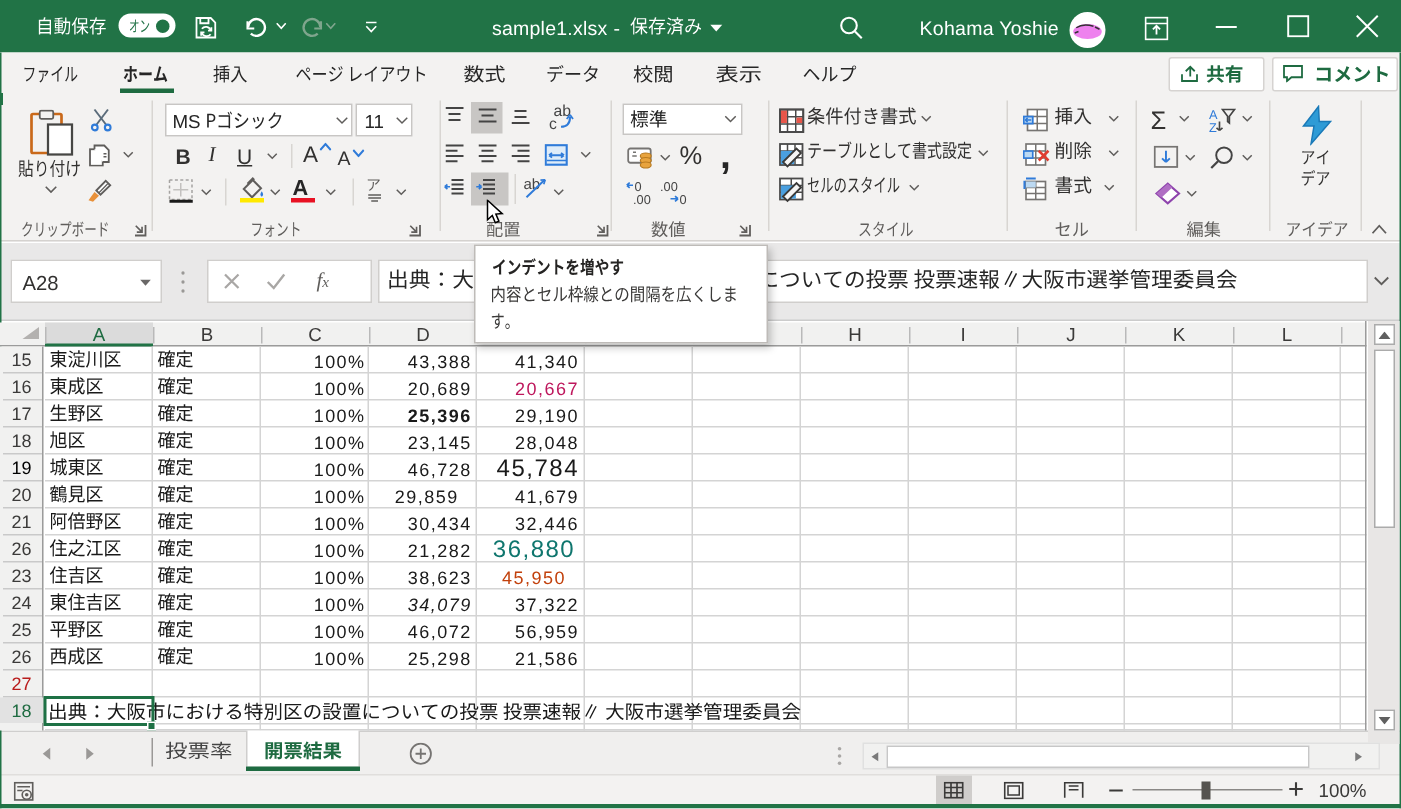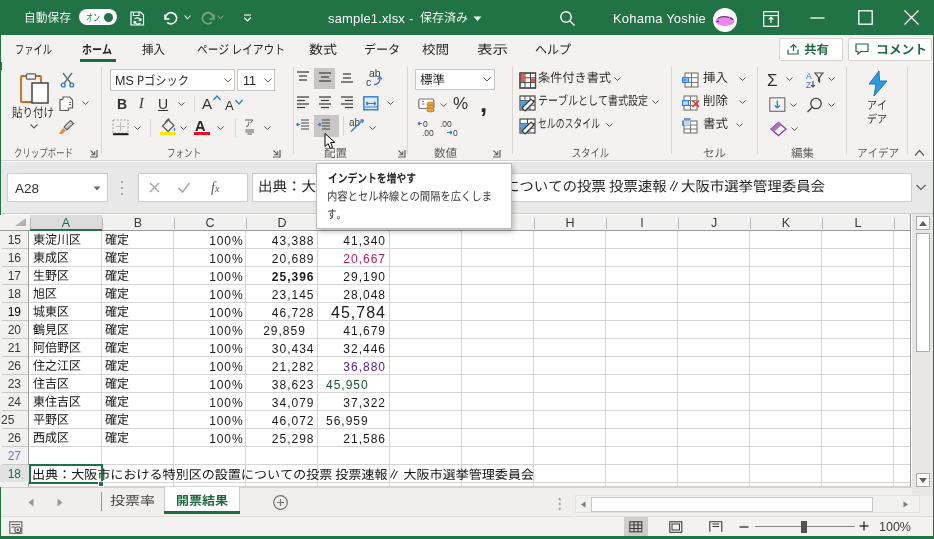--- a/index.html
+++ b/index.html
@@ -604,25 +604,25 @@
 <div class="ab" style="left:1px;top:323px;width:20px;height:14px;font-size:12px;color:#3b3a39;font-weight:400;letter-spacing:0px;line-height:14px;text-align:right;">20</div>
 <div class="ab" style="left:2px;top:338px;width:26px;height:1px;background:#c9c9c9"></div>
 <div class="ab" style="left:1px;top:341px;width:20px;height:14px;font-size:12px;color:#3b3a39;font-weight:400;letter-spacing:0px;line-height:14px;text-align:right;">21</div>
 <div class="ab" style="left:2px;top:356px;width:26px;height:1px;background:#c9c9c9"></div>
 <div class="ab" style="left:1px;top:359px;width:20px;height:14px;font-size:12px;color:#3b3a39;font-weight:400;letter-spacing:0px;line-height:14px;text-align:right;">26</div>
 <div class="ab" style="left:2px;top:374px;width:26px;height:1px;background:#c9c9c9"></div>
 <div class="ab" style="left:1px;top:377px;width:20px;height:14px;font-size:12px;color:#3b3a39;font-weight:400;letter-spacing:0px;line-height:14px;text-align:right;">23</div>
 <div class="ab" style="left:2px;top:392px;width:26px;height:1px;background:#c9c9c9"></div>
 <div class="ab" style="left:1px;top:395px;width:20px;height:14px;font-size:12px;color:#3b3a39;font-weight:400;letter-spacing:0px;line-height:14px;text-align:right;">24</div>
 <div class="ab" style="left:2px;top:410px;width:26px;height:1px;background:#c9c9c9"></div>
-<div class="ab" style="left:1px;top:413px;width:20px;height:14px;font-size:12px;color:#3b3a39;font-weight:400;letter-spacing:0px;line-height:14px;text-align:left;">25</div>
+<div class="ab" style="left:1px;top:413px;width:20px;height:14px;font-size:12px;color:#3b3a39;font-weight:400;letter-spacing:0px;line-height:14px;text-align:right;">25</div>
 <div class="ab" style="left:2px;top:428px;width:26px;height:1px;background:#c9c9c9"></div>
 <div class="ab" style="left:1px;top:431px;width:20px;height:14px;font-size:12px;color:#3b3a39;font-weight:400;letter-spacing:0px;line-height:14px;text-align:right;">26</div>
 <div class="ab" style="left:2px;top:446px;width:26px;height:1px;background:#c9c9c9"></div>
-<div class="ab" style="left:1px;top:449px;width:20px;height:14px;font-size:12px;color:#8b5cf6;font-weight:400;letter-spacing:0px;line-height:14px;text-align:right;">27</div>
+<div class="ab" style="left:1px;top:449px;width:20px;height:14px;font-size:12px;color:#b91c1c;font-weight:400;letter-spacing:0px;line-height:14px;text-align:right;">27</div>
 <div class="ab" style="left:2px;top:464px;width:26px;height:1px;background:#c9c9c9"></div>
 <div class="ab" style="left:0;top:465px;width:29px;height:17px;background:#e2e2e2"></div>
 <div class="ab" style="left:1px;top:467px;width:20px;height:14px;font-size:12px;color:#1e6b41;font-weight:400;letter-spacing:0px;line-height:14px;text-align:right;">18</div>
 <svg class="jx " style="left:32.5px;top:233.0px" width="48" height="16" viewBox="0 -11.00 48 16">
     <path fill="#1a1a1a" d="M1.8 -7.4V-2.8H4.8C3.7 -1.6 2 -0.5 0.5 0C0.7 0.2 1 0.6 1.1 0.8C2.7 0.2 4.4 -1 5.5 -2.4V1H6.4V-2.4C7.6 -1.1 9.3 0.2 10.9 0.8C11.1 0.6 11.3 0.2 11.5 0C10 -0.5 8.3 -1.6 7.2 -2.8H10.3V-7.4H6.4V-8.4H11.3V-9.3H6.4V-10.5H5.5V-9.3H0.8V-8.4H5.5V-7.4ZM2.7 -4.7H5.5V-3.5H2.7ZM6.4 -4.7H9.4V-3.5H6.4ZM2.7 -6.6H5.5V-5.4H2.7ZM6.4 -6.6H9.4V-5.4H6.4Z M13.1 -9.7C13.8 -9.4 14.7 -8.8 15.2 -8.3L15.7 -9.1C15.2 -9.5 14.3 -10.1 13.6 -10.4ZM12.5 -6.3C13.2 -6 14.1 -5.4 14.6 -5L15.1 -5.8C14.6 -6.2 13.7 -6.7 12.9 -7ZM12.8 0.3 13.6 0.8C14.2 -0.3 15 -1.9 15.5 -3.2L14.8 -3.8C14.2 -2.4 13.4 -0.7 12.8 0.3ZM17.1 -4.7C16.8 -2.4 16.3 -0.6 15.1 0.5C15.3 0.6 15.7 0.9 15.9 1.1C16.5 0.4 17 -0.5 17.3 -1.5C18.2 0.4 19.6 0.8 21.4 0.8H23.3C23.4 0.5 23.5 0.1 23.6 -0.1C23.2 -0.1 21.7 -0.1 21.4 -0.1C20.9 -0.1 20.5 -0.1 20 -0.2V-2.8H22.7V-3.6H20V-5.6H22.9V-6.4H16.4V-5.6H19.2V-0.5C18.5 -0.9 18 -1.5 17.6 -2.6C17.7 -3.2 17.9 -3.9 17.9 -4.5ZM19.1 -10.5V-8.9H16V-6.8H16.9V-8.1H22.4V-6.8H23.3V-8.9H20.1V-10.5Z M25.9 -9.8V-5.6C25.9 -3.4 25.8 -1.2 24.3 0.5C24.6 0.6 24.9 0.9 25.1 1.1C26.7 -0.8 26.8 -3.2 26.8 -5.6V-9.8ZM29.7 -9.3V-0.1H30.6V-9.3ZM33.8 -9.9V1H34.7V-9.9Z M39.3 -6.9C40.2 -6.3 41.2 -5.5 42.1 -4.8C41.1 -3.6 39.9 -2.6 38.8 -1.9C39 -1.7 39.3 -1.4 39.5 -1.2C40.6 -2 41.8 -3 42.8 -4.2C43.8 -3.3 44.7 -2.4 45.2 -1.6L45.9 -2.3C45.3 -3.1 44.4 -4 43.3 -4.9C44.1 -5.9 44.8 -7 45.4 -8.1L44.5 -8.4C44 -7.4 43.4 -6.4 42.6 -5.5C41.7 -6.2 40.8 -6.9 39.9 -7.5ZM37.1 -9.7V1H38V0.3H47.4V-0.6H38V-8.8H47.1V-9.7Z"></path>
   </svg>
 <svg class="jx " style="left:104.5px;top:233.0px" width="24" height="16" viewBox="0 -11.00 24 16">
     <path fill="#1a1a1a" d="M8.2 -3.7V-2.4H6.6V-3.7ZM0.6 -9.7V-8.8H2C1.7 -6.6 1.2 -4.6 0.3 -3.3C0.4 -3.1 0.7 -2.6 0.8 -2.4C1.1 -2.8 1.3 -3.2 1.5 -3.6V0.5H2.2V-0.5H4.5V-5C4.7 -4.8 5 -4.5 5.1 -4.4C5.3 -4.6 5.5 -4.8 5.7 -5V1H6.6V0.5H11.5V-0.4H9V-1.7H11V-2.4H9V-3.7H11V-4.5H9V-5.7H11.2V-6.5H9.2C9.4 -6.9 9.6 -7.4 9.8 -7.8L9 -8C8.8 -7.6 8.6 -7 8.4 -6.5H7C7.3 -7.1 7.6 -7.7 7.9 -8.4H10.6V-7.1H11.5V-9.2H8.2C8.4 -9.6 8.5 -10 8.6 -10.3L7.7 -10.5C7.6 -10.1 7.5 -9.6 7.3 -9.2H4.9V-7.1H5.7V-8.4H7C6.4 -7.1 5.6 -6 4.5 -5.2V-6H2.3C2.5 -6.9 2.7 -7.8 2.9 -8.8H4.9V-9.7ZM8.2 -4.5H6.6V-5.7H8.2ZM8.2 -1.7V-0.4H6.6V-1.7ZM2.2 -5.2H3.8V-1.4H2.2Z M14.7 -4.7C14.4 -2.4 13.8 -0.7 12.4 0.4C12.6 0.6 13 0.9 13.2 1.1C13.9 0.4 14.5 -0.6 15 -1.8C16.1 0.4 17.8 0.8 20.4 0.8H23.2C23.2 0.6 23.4 0.1 23.5 -0.1C22.9 -0.1 20.8 -0.1 20.4 -0.1C19.7 -0.1 19 -0.2 18.5 -0.3V-2.8H22V-3.7H18.5V-5.8H21.5V-6.7H14.5V-5.8H17.5V-0.5C16.5 -0.9 15.8 -1.6 15.3 -2.9C15.4 -3.5 15.5 -4 15.6 -4.6ZM13 -9.1V-6.3H13.9V-8.2H22.1V-6.3H23V-9.1H18.5V-10.5H17.5V-9.1Z"></path>
   </svg>
 <div class="ab" style="left:183.5px;top:233.5px;width:60px;height:14px;font-size:12px;color:#1a1a1a;font-weight:400;letter-spacing:0.9px;line-height:14px;text-align:right;">100%</div>
@@ -683,48 +683,48 @@
 <div class="ab" style="left:254.5px;top:341.5px;width:60px;height:14px;font-size:12px;color:#1a1a1a;font-weight:400;letter-spacing:1.0px;line-height:14px;text-align:right;">30,434</div>
 <div class="ab" style="left:326px;top:341.5px;width:60px;height:14px;font-size:12px;color:#1a1a1a;font-weight:400;letter-spacing:1.0px;line-height:14px;text-align:right;">32,446</div>
 <svg class="jx " style="left:32.5px;top:359.0px" width="48" height="16" viewBox="0 -11.00 48 16">
     <path fill="#1a1a1a" d="M5.7 -9.9C6.6 -9.3 7.6 -8.6 8.2 -8H4.1V-7.1H7.3V-4.4H4.5V-3.5H7.3V-0.3H3.8V0.6H11.6V-0.3H8.2V-3.5H11V-4.4H8.2V-7.1H11.4V-8H8.4L9 -8.6C8.4 -9.2 7.2 -10 6.3 -10.5ZM3.3 -10.5C2.6 -8.6 1.5 -6.7 0.2 -5.5C0.4 -5.3 0.6 -4.8 0.7 -4.6C1.2 -5.1 1.6 -5.6 2.1 -6.2V1H2.9V-7.6C3.4 -8.4 3.8 -9.3 4.2 -10.2Z M13.2 1C13.8 0.2 14.3 -0.7 14.7 -1.6C15.9 0.4 17.7 0.8 20.4 0.8H23.2C23.3 0.5 23.4 0.1 23.6 -0.2C23 -0.1 20.9 -0.1 20.5 -0.1C18.9 -0.1 17.6 -0.3 16.6 -0.9C18.9 -2.6 21.5 -5.3 22.9 -7.6L22.2 -8.1L22 -8H18.4V-10.5H17.5V-8H13.2V-7.1H21.4C20.1 -5.2 17.9 -2.9 15.8 -1.5C15.6 -1.8 15.3 -2.1 15.1 -2.6L15.5 -3.4L14.6 -3.8C14.1 -2.5 13.2 -0.7 12.4 0.5Z M25.2 -9.7C25.9 -9.2 26.8 -8.6 27.3 -8.2L27.9 -8.9C27.4 -9.3 26.4 -9.9 25.7 -10.3ZM24.5 -6.2C25.2 -5.9 26.2 -5.3 26.7 -4.9L27.2 -5.7C26.7 -6 25.7 -6.6 25 -6.9ZM24.9 0.2 25.7 0.8C26.4 -0.3 27.2 -1.9 27.8 -3.2L27.2 -3.8C26.5 -2.4 25.5 -0.8 24.9 0.2ZM27.9 -0.8V0.2H35.5V-0.8H32.1V-8.4H34.8V-9.3H28.5V-8.4H31.1V-0.8Z M39.3 -6.9C40.2 -6.3 41.2 -5.5 42.1 -4.8C41.1 -3.6 39.9 -2.6 38.8 -1.9C39 -1.7 39.3 -1.4 39.5 -1.2C40.6 -2 41.8 -3 42.8 -4.2C43.8 -3.3 44.7 -2.4 45.2 -1.6L45.9 -2.3C45.3 -3.1 44.4 -4 43.3 -4.9C44.1 -5.9 44.8 -7 45.4 -8.1L44.5 -8.4C44 -7.4 43.4 -6.4 42.6 -5.5C41.7 -6.2 40.8 -6.9 39.9 -7.5ZM37.1 -9.7V1H38V0.3H47.4V-0.6H38V-8.8H47.1V-9.7Z"></path>
   </svg>
 <svg class="jx " style="left:104.5px;top:359.0px" width="24" height="16" viewBox="0 -11.00 24 16">
     <path fill="#1a1a1a" d="M8.2 -3.7V-2.4H6.6V-3.7ZM0.6 -9.7V-8.8H2C1.7 -6.6 1.2 -4.6 0.3 -3.3C0.4 -3.1 0.7 -2.6 0.8 -2.4C1.1 -2.8 1.3 -3.2 1.5 -3.6V0.5H2.2V-0.5H4.5V-5C4.7 -4.8 5 -4.5 5.1 -4.4C5.3 -4.6 5.5 -4.8 5.7 -5V1H6.6V0.5H11.5V-0.4H9V-1.7H11V-2.4H9V-3.7H11V-4.5H9V-5.7H11.2V-6.5H9.2C9.4 -6.9 9.6 -7.4 9.8 -7.8L9 -8C8.8 -7.6 8.6 -7 8.4 -6.5H7C7.3 -7.1 7.6 -7.7 7.9 -8.4H10.6V-7.1H11.5V-9.2H8.2C8.4 -9.6 8.5 -10 8.6 -10.3L7.7 -10.5C7.6 -10.1 7.5 -9.6 7.3 -9.2H4.9V-7.1H5.7V-8.4H7C6.4 -7.1 5.6 -6 4.5 -5.2V-6H2.3C2.5 -6.9 2.7 -7.8 2.9 -8.8H4.9V-9.7ZM8.2 -4.5H6.6V-5.7H8.2ZM8.2 -1.7V-0.4H6.6V-1.7ZM2.2 -5.2H3.8V-1.4H2.2Z M14.7 -4.7C14.4 -2.4 13.8 -0.7 12.4 0.4C12.6 0.6 13 0.9 13.2 1.1C13.9 0.4 14.5 -0.6 15 -1.8C16.1 0.4 17.8 0.8 20.4 0.8H23.2C23.2 0.6 23.4 0.1 23.5 -0.1C22.9 -0.1 20.8 -0.1 20.4 -0.1C19.7 -0.1 19 -0.2 18.5 -0.3V-2.8H22V-3.7H18.5V-5.8H21.5V-6.7H14.5V-5.8H17.5V-0.5C16.5 -0.9 15.8 -1.6 15.3 -2.9C15.4 -3.5 15.5 -4 15.6 -4.6ZM13 -9.1V-6.3H13.9V-8.2H22.1V-6.3H23V-9.1H18.5V-10.5H17.5V-9.1Z"></path>
   </svg>
 <div class="ab" style="left:183.5px;top:359.5px;width:60px;height:14px;font-size:12px;color:#1a1a1a;font-weight:400;letter-spacing:0.9px;line-height:14px;text-align:right;">100%</div>
 <div class="ab" style="left:254.5px;top:359.5px;width:60px;height:14px;font-size:12px;color:#1a1a1a;font-weight:400;letter-spacing:1.0px;line-height:14px;text-align:right;">21,282</div>
-<div class="ab" style="left:326px;top:359.5px;width:60px;height:14px;font-size:12px;color:#4c1d95;font-weight:400;letter-spacing:1.0px;line-height:14px;text-align:right;">36,880</div>
+<div class="ab" style="left:326px;top:359.5px;width:60px;height:14px;font-size:16px;color:#0f766e;font-weight:400;letter-spacing:1.0px;line-height:14px;text-align:center;">36,880</div>
 <svg class="jx " style="left:32.5px;top:377.0px" width="36" height="16" viewBox="0 -11.00 36 16">
     <path fill="#1a1a1a" d="M5.7 -9.9C6.6 -9.3 7.6 -8.6 8.2 -8H4.1V-7.1H7.3V-4.4H4.5V-3.5H7.3V-0.3H3.8V0.6H11.6V-0.3H8.2V-3.5H11V-4.4H8.2V-7.1H11.4V-8H8.4L9 -8.6C8.4 -9.2 7.2 -10 6.3 -10.5ZM3.3 -10.5C2.6 -8.6 1.5 -6.7 0.2 -5.5C0.4 -5.3 0.6 -4.8 0.7 -4.6C1.2 -5.1 1.6 -5.6 2.1 -6.2V1H2.9V-7.6C3.4 -8.4 3.8 -9.3 4.2 -10.2Z M17.5 -10.5V-8.7H12.8V-7.9H17.5V-6H13.5V-5.1H22.6V-6H18.4V-7.9H23.2V-8.7H18.4V-10.5ZM14.1 -3.7V1.1H15.1V0.5H21V1.1H22V-3.7ZM15.1 -0.4V-2.9H21V-0.4Z M27.3 -6.9C28.2 -6.3 29.2 -5.5 30.1 -4.8C29.1 -3.6 27.9 -2.6 26.8 -1.9C27 -1.7 27.3 -1.4 27.5 -1.2C28.6 -2 29.8 -3 30.8 -4.2C31.8 -3.3 32.7 -2.4 33.2 -1.6L33.9 -2.3C33.3 -3.1 32.4 -4 31.3 -4.9C32.1 -5.9 32.8 -7 33.4 -8.1L32.5 -8.4C32 -7.4 31.4 -6.4 30.6 -5.5C29.7 -6.2 28.8 -6.9 27.9 -7.5ZM25.1 -9.7V1H26V0.3H35.4V-0.6H26V-8.8H35.1V-9.7Z"></path>
   </svg>
 <svg class="jx " style="left:104.5px;top:377.0px" width="24" height="16" viewBox="0 -11.00 24 16">
     <path fill="#1a1a1a" d="M8.2 -3.7V-2.4H6.6V-3.7ZM0.6 -9.7V-8.8H2C1.7 -6.6 1.2 -4.6 0.3 -3.3C0.4 -3.1 0.7 -2.6 0.8 -2.4C1.1 -2.8 1.3 -3.2 1.5 -3.6V0.5H2.2V-0.5H4.5V-5C4.7 -4.8 5 -4.5 5.1 -4.4C5.3 -4.6 5.5 -4.8 5.7 -5V1H6.6V0.5H11.5V-0.4H9V-1.7H11V-2.4H9V-3.7H11V-4.5H9V-5.7H11.2V-6.5H9.2C9.4 -6.9 9.6 -7.4 9.8 -7.8L9 -8C8.8 -7.6 8.6 -7 8.4 -6.5H7C7.3 -7.1 7.6 -7.7 7.9 -8.4H10.6V-7.1H11.5V-9.2H8.2C8.4 -9.6 8.5 -10 8.6 -10.3L7.7 -10.5C7.6 -10.1 7.5 -9.6 7.3 -9.2H4.9V-7.1H5.7V-8.4H7C6.4 -7.1 5.6 -6 4.5 -5.2V-6H2.3C2.5 -6.9 2.7 -7.8 2.9 -8.8H4.9V-9.7ZM8.2 -4.5H6.6V-5.7H8.2ZM8.2 -1.7V-0.4H6.6V-1.7ZM2.2 -5.2H3.8V-1.4H2.2Z M14.7 -4.7C14.4 -2.4 13.8 -0.7 12.4 0.4C12.6 0.6 13 0.9 13.2 1.1C13.9 0.4 14.5 -0.6 15 -1.8C16.1 0.4 17.8 0.8 20.4 0.8H23.2C23.2 0.6 23.4 0.1 23.5 -0.1C22.9 -0.1 20.8 -0.1 20.4 -0.1C19.7 -0.1 19 -0.2 18.5 -0.3V-2.8H22V-3.7H18.5V-5.8H21.5V-6.7H14.5V-5.8H17.5V-0.5C16.5 -0.9 15.8 -1.6 15.3 -2.9C15.4 -3.5 15.5 -4 15.6 -4.6ZM13 -9.1V-6.3H13.9V-8.2H22.1V-6.3H23V-9.1H18.5V-10.5H17.5V-9.1Z"></path>
   </svg>
 <div class="ab" style="left:183.5px;top:377.5px;width:60px;height:14px;font-size:12px;color:#1a1a1a;font-weight:400;letter-spacing:0.9px;line-height:14px;text-align:right;">100%</div>
 <div class="ab" style="left:254.5px;top:377.5px;width:60px;height:14px;font-size:12px;color:#1a1a1a;font-weight:400;letter-spacing:1.0px;line-height:14px;text-align:right;">38,623</div>
-<div class="ab" style="left:326px;top:377.5px;width:60px;height:14px;font-size:12px;color:#14532d;font-weight:400;letter-spacing:1.0px;line-height:14px;text-align:left;">45,950</div>
+<div class="ab" style="left:326px;top:377.5px;width:60px;height:14px;font-size:12px;color:#c2410c;font-weight:400;letter-spacing:1.0px;line-height:14px;text-align:center;">45,950</div>
 <svg class="jx " style="left:32.5px;top:395.0px" width="48" height="16" viewBox="0 -11.00 48 16">
     <path fill="#1a1a1a" d="M1.8 -7.4V-2.8H4.8C3.7 -1.6 2 -0.5 0.5 0C0.7 0.2 1 0.6 1.1 0.8C2.7 0.2 4.4 -1 5.5 -2.4V1H6.4V-2.4C7.6 -1.1 9.3 0.2 10.9 0.8C11.1 0.6 11.3 0.2 11.5 0C10 -0.5 8.3 -1.6 7.2 -2.8H10.3V-7.4H6.4V-8.4H11.3V-9.3H6.4V-10.5H5.5V-9.3H0.8V-8.4H5.5V-7.4ZM2.7 -4.7H5.5V-3.5H2.7ZM6.4 -4.7H9.4V-3.5H6.4ZM2.7 -6.6H5.5V-5.4H2.7ZM6.4 -6.6H9.4V-5.4H6.4Z M17.7 -9.9C18.6 -9.3 19.6 -8.6 20.2 -8H16.1V-7.1H19.3V-4.4H16.5V-3.5H19.3V-0.3H15.8V0.6H23.6V-0.3H20.2V-3.5H23V-4.4H20.2V-7.1H23.4V-8H20.4L21 -8.6C20.4 -9.2 19.2 -10 18.3 -10.5ZM15.3 -10.5C14.6 -8.6 13.5 -6.7 12.2 -5.5C12.4 -5.3 12.6 -4.8 12.7 -4.6C13.2 -5.1 13.6 -5.6 14.1 -6.2V1H14.9V-7.6C15.4 -8.4 15.8 -9.3 16.2 -10.2Z M29.5 -10.5V-8.7H24.8V-7.9H29.5V-6H25.5V-5.1H34.6V-6H30.4V-7.9H35.2V-8.7H30.4V-10.5ZM26.1 -3.7V1.1H27.1V0.5H33V1.1H34V-3.7ZM27.1 -0.4V-2.9H33V-0.4Z M39.3 -6.9C40.2 -6.3 41.2 -5.5 42.1 -4.8C41.1 -3.6 39.9 -2.6 38.8 -1.9C39 -1.7 39.3 -1.4 39.5 -1.2C40.6 -2 41.8 -3 42.8 -4.2C43.8 -3.3 44.7 -2.4 45.2 -1.6L45.9 -2.3C45.3 -3.1 44.4 -4 43.3 -4.9C44.1 -5.9 44.8 -7 45.4 -8.1L44.5 -8.4C44 -7.4 43.4 -6.4 42.6 -5.5C41.7 -6.2 40.8 -6.9 39.9 -7.5ZM37.1 -9.7V1H38V0.3H47.4V-0.6H38V-8.8H47.1V-9.7Z"></path>
   </svg>
 <svg class="jx " style="left:104.5px;top:395.0px" width="24" height="16" viewBox="0 -11.00 24 16">
     <path fill="#1a1a1a" d="M8.2 -3.7V-2.4H6.6V-3.7ZM0.6 -9.7V-8.8H2C1.7 -6.6 1.2 -4.6 0.3 -3.3C0.4 -3.1 0.7 -2.6 0.8 -2.4C1.1 -2.8 1.3 -3.2 1.5 -3.6V0.5H2.2V-0.5H4.5V-5C4.7 -4.8 5 -4.5 5.1 -4.4C5.3 -4.6 5.5 -4.8 5.7 -5V1H6.6V0.5H11.5V-0.4H9V-1.7H11V-2.4H9V-3.7H11V-4.5H9V-5.7H11.2V-6.5H9.2C9.4 -6.9 9.6 -7.4 9.8 -7.8L9 -8C8.8 -7.6 8.6 -7 8.4 -6.5H7C7.3 -7.1 7.6 -7.7 7.9 -8.4H10.6V-7.1H11.5V-9.2H8.2C8.4 -9.6 8.5 -10 8.6 -10.3L7.7 -10.5C7.6 -10.1 7.5 -9.6 7.3 -9.2H4.9V-7.1H5.7V-8.4H7C6.4 -7.1 5.6 -6 4.5 -5.2V-6H2.3C2.5 -6.9 2.7 -7.8 2.9 -8.8H4.9V-9.7ZM8.2 -4.5H6.6V-5.7H8.2ZM8.2 -1.7V-0.4H6.6V-1.7ZM2.2 -5.2H3.8V-1.4H2.2Z M14.7 -4.7C14.4 -2.4 13.8 -0.7 12.4 0.4C12.6 0.6 13 0.9 13.2 1.1C13.9 0.4 14.5 -0.6 15 -1.8C16.1 0.4 17.8 0.8 20.4 0.8H23.2C23.2 0.6 23.4 0.1 23.5 -0.1C22.9 -0.1 20.8 -0.1 20.4 -0.1C19.7 -0.1 19 -0.2 18.5 -0.3V-2.8H22V-3.7H18.5V-5.8H21.5V-6.7H14.5V-5.8H17.5V-0.5C16.5 -0.9 15.8 -1.6 15.3 -2.9C15.4 -3.5 15.5 -4 15.6 -4.6ZM13 -9.1V-6.3H13.9V-8.2H22.1V-6.3H23V-9.1H18.5V-10.5H17.5V-9.1Z"></path>
   </svg>
 <div class="ab" style="left:183.5px;top:395.5px;width:60px;height:14px;font-size:12px;color:#1a1a1a;font-weight:400;letter-spacing:0.9px;line-height:14px;text-align:right;">100%</div>
-<div class="ab" style="left:254.5px;top:395.5px;width:60px;height:14px;font-size:12px;color:#1a1a1a;font-weight:400;letter-spacing:1.0px;line-height:14px;text-align:right;">34,079</div>
+<div class="ab" style="left:254.5px;top:395.5px;width:60px;height:14px;font-size:12px;color:#1a1a1a;font-weight:400;letter-spacing:1.0px;line-height:14px;text-align:right;font-style:italic;">34,079</div>
 <div class="ab" style="left:326px;top:395.5px;width:60px;height:14px;font-size:12px;color:#1a1a1a;font-weight:400;letter-spacing:1.0px;line-height:14px;text-align:right;">37,322</div>
 <svg class="jx " style="left:32.5px;top:413.0px" width="36" height="16" viewBox="0 -11.00 36 16">
     <path fill="#1a1a1a" d="M2.1 -7.9C2.6 -7 3 -5.7 3.2 -5L4 -5.3C3.9 -6 3.4 -7.2 2.9 -8.1ZM9.1 -8.2C8.8 -7.3 8.2 -6 7.8 -5.2L8.5 -5C9 -5.7 9.6 -6.9 10 -7.9ZM0.6 -4.4V-3.4H5.5V1H6.4V-3.4H11.4V-4.4H6.4V-8.7H10.7V-9.7H1.3V-8.7H5.5V-4.4Z M13.6 -7H15.1V-5.6H13.6ZM15.8 -7H17.3V-5.6H15.8ZM13.6 -9.1H15.1V-7.7H13.6ZM15.8 -9.1H17.3V-7.7H15.8ZM12.5 -0.4 12.6 0.5C14.1 0.3 16.3 0 18.4 -0.4L18.4 -1.2L15.9 -0.9V-2.6H18.1V-3.4H15.9V-4.8H18.1V-9.9H12.9V-4.8H15V-3.4H12.9V-2.6H15V-0.7ZM18.9 -7.7C19.8 -7.2 20.8 -6.5 21.4 -5.8H18.3V-4.9H20.2V-0.2C20.2 0 20.2 0.1 20 0.1C19.8 0.1 19.2 0.1 18.5 0.1C18.6 0.3 18.7 0.7 18.8 1C19.7 1 20.3 1 20.7 0.8C21 0.7 21.1 0.4 21.1 -0.1V-4.9H22.5C22.3 -4.2 22.1 -3.5 21.9 -2.9L22.6 -2.7C23 -3.5 23.3 -4.7 23.6 -5.7L23 -5.9L22.9 -5.8H22.2L22.4 -6.1C22.1 -6.4 21.8 -6.7 21.3 -7C22.1 -7.7 22.9 -8.6 23.4 -9.5L22.8 -9.9L22.7 -9.9H18.5V-9H22C21.6 -8.5 21.2 -7.9 20.7 -7.5C20.3 -7.8 19.9 -8 19.5 -8.2Z M27.3 -6.9C28.2 -6.3 29.2 -5.5 30.1 -4.8C29.1 -3.6 27.9 -2.6 26.8 -1.9C27 -1.7 27.3 -1.4 27.5 -1.2C28.6 -2 29.8 -3 30.8 -4.2C31.8 -3.3 32.7 -2.4 33.2 -1.6L33.9 -2.3C33.3 -3.1 32.4 -4 31.3 -4.9C32.1 -5.9 32.8 -7 33.4 -8.1L32.5 -8.4C32 -7.4 31.4 -6.4 30.6 -5.5C29.7 -6.2 28.8 -6.9 27.9 -7.5ZM25.1 -9.7V1H26V0.3H35.4V-0.6H26V-8.8H35.1V-9.7Z"></path>
   </svg>
 <svg class="jx " style="left:104.5px;top:413.0px" width="24" height="16" viewBox="0 -11.00 24 16">
     <path fill="#1a1a1a" d="M8.2 -3.7V-2.4H6.6V-3.7ZM0.6 -9.7V-8.8H2C1.7 -6.6 1.2 -4.6 0.3 -3.3C0.4 -3.1 0.7 -2.6 0.8 -2.4C1.1 -2.8 1.3 -3.2 1.5 -3.6V0.5H2.2V-0.5H4.5V-5C4.7 -4.8 5 -4.5 5.1 -4.4C5.3 -4.6 5.5 -4.8 5.7 -5V1H6.6V0.5H11.5V-0.4H9V-1.7H11V-2.4H9V-3.7H11V-4.5H9V-5.7H11.2V-6.5H9.2C9.4 -6.9 9.6 -7.4 9.8 -7.8L9 -8C8.8 -7.6 8.6 -7 8.4 -6.5H7C7.3 -7.1 7.6 -7.7 7.9 -8.4H10.6V-7.1H11.5V-9.2H8.2C8.4 -9.6 8.5 -10 8.6 -10.3L7.7 -10.5C7.6 -10.1 7.5 -9.6 7.3 -9.2H4.9V-7.1H5.7V-8.4H7C6.4 -7.1 5.6 -6 4.5 -5.2V-6H2.3C2.5 -6.9 2.7 -7.8 2.9 -8.8H4.9V-9.7ZM8.2 -4.5H6.6V-5.7H8.2ZM8.2 -1.7V-0.4H6.6V-1.7ZM2.2 -5.2H3.8V-1.4H2.2Z M14.7 -4.7C14.4 -2.4 13.8 -0.7 12.4 0.4C12.6 0.6 13 0.9 13.2 1.1C13.9 0.4 14.5 -0.6 15 -1.8C16.1 0.4 17.8 0.8 20.4 0.8H23.2C23.2 0.6 23.4 0.1 23.5 -0.1C22.9 -0.1 20.8 -0.1 20.4 -0.1C19.7 -0.1 19 -0.2 18.5 -0.3V-2.8H22V-3.7H18.5V-5.8H21.5V-6.7H14.5V-5.8H17.5V-0.5C16.5 -0.9 15.8 -1.6 15.3 -2.9C15.4 -3.5 15.5 -4 15.6 -4.6ZM13 -9.1V-6.3H13.9V-8.2H22.1V-6.3H23V-9.1H18.5V-10.5H17.5V-9.1Z"></path>
   </svg>
 <div class="ab" style="left:183.5px;top:413.5px;width:60px;height:14px;font-size:12px;color:#1a1a1a;font-weight:400;letter-spacing:0.9px;line-height:14px;text-align:right;">100%</div>
 <div class="ab" style="left:254.5px;top:413.5px;width:60px;height:14px;font-size:12px;color:#1a1a1a;font-weight:400;letter-spacing:1.0px;line-height:14px;text-align:right;">46,072</div>
-<div class="ab" style="left:326px;top:413.5px;width:60px;height:14px;font-size:12px;color:#1a1a1a;font-weight:400;letter-spacing:1.0px;line-height:14px;">56,959</div>
+<div class="ab" style="left:326px;top:413.5px;width:60px;height:14px;font-size:12px;color:#1a1a1a;font-weight:400;letter-spacing:1.0px;line-height:14px;text-align:right;">56,959</div>
 <svg class="jx " style="left:32.5px;top:431.0px" width="36" height="16" viewBox="0 -11.00 36 16">
     <path fill="#1a1a1a" d="M0.7 -9.7V-8.8H4.1V-7H1.2V1H2.1V0.2H9.9V0.9H10.8V-7H7.7V-8.8H11.3V-9.7ZM2.1 -0.7V-6.1H4.1V-5.5C4.1 -4.6 3.8 -3.5 2.2 -2.7C2.4 -2.5 2.7 -2.2 2.8 -2C4.6 -2.9 5 -4.3 5 -5.5V-6.1H6.8V-3.9C6.8 -3 7 -2.8 7.9 -2.8C8 -2.8 8.9 -2.8 9 -2.8C9.5 -2.8 9.8 -2.9 9.9 -3.4V-0.7ZM7.6 -6.1H9.9V-4.3C9.7 -4.3 9.4 -4.5 9.3 -4.6C9.3 -3.7 9.2 -3.6 8.9 -3.6C8.8 -3.6 8.1 -3.6 8 -3.6C7.7 -3.6 7.6 -3.7 7.6 -3.9ZM5 -7V-8.8H6.8V-7Z M18.5 -10.5C18.5 -9.8 18.6 -9.1 18.6 -8.4H13.5V-4.9C13.5 -3.2 13.4 -1.1 12.4 0.5C12.6 0.6 13 0.9 13.2 1.1C14.3 -0.6 14.5 -3.1 14.5 -4.9V-4.9H16.7C16.6 -2.8 16.6 -2 16.4 -1.8C16.3 -1.7 16.2 -1.7 16 -1.7C15.8 -1.7 15.3 -1.7 14.7 -1.7C14.9 -1.5 15 -1.1 15 -0.9C15.6 -0.8 16.1 -0.8 16.5 -0.8C16.8 -0.9 17 -1 17.2 -1.2C17.4 -1.5 17.5 -2.6 17.5 -5.4C17.5 -5.5 17.6 -5.8 17.6 -5.8H14.5V-7.5H18.6C18.8 -5.4 19.1 -3.6 19.5 -2.1C18.7 -1.2 17.8 -0.4 16.8 0.2C16.9 0.4 17.3 0.7 17.4 0.9C18.3 0.4 19.2 -0.3 19.9 -1.2C20.4 0.1 21.2 0.9 22.1 0.9C23 0.9 23.4 0.3 23.5 -1.9C23.3 -1.9 22.9 -2.1 22.7 -2.4C22.7 -0.7 22.5 -0.1 22.2 -0.1C21.6 -0.1 21 -0.8 20.6 -2C21.5 -3.2 22.2 -4.6 22.7 -6.2L21.8 -6.5C21.4 -5.2 20.9 -4.1 20.2 -3.1C19.9 -4.3 19.7 -5.8 19.6 -7.5H23.4V-8.4H19.5C19.5 -9.1 19.5 -9.8 19.5 -10.5ZM20.1 -9.9C20.8 -9.5 21.7 -8.8 22.2 -8.4L22.8 -9C22.3 -9.5 21.3 -10.1 20.6 -10.5Z M27.3 -6.9C28.2 -6.3 29.2 -5.5 30.1 -4.8C29.1 -3.6 27.9 -2.6 26.8 -1.9C27 -1.7 27.3 -1.4 27.5 -1.2C28.6 -2 29.8 -3 30.8 -4.2C31.8 -3.3 32.7 -2.4 33.2 -1.6L33.9 -2.3C33.3 -3.1 32.4 -4 31.3 -4.9C32.1 -5.9 32.8 -7 33.4 -8.1L32.5 -8.4C32 -7.4 31.4 -6.4 30.6 -5.5C29.7 -6.2 28.8 -6.9 27.9 -7.5ZM25.1 -9.7V1H26V0.3H35.4V-0.6H26V-8.8H35.1V-9.7Z"></path>
   </svg>
 <svg class="jx " style="left:104.5px;top:431.0px" width="24" height="16" viewBox="0 -11.00 24 16">
     <path fill="#1a1a1a" d="M8.2 -3.7V-2.4H6.6V-3.7ZM0.6 -9.7V-8.8H2C1.7 -6.6 1.2 -4.6 0.3 -3.3C0.4 -3.1 0.7 -2.6 0.8 -2.4C1.1 -2.8 1.3 -3.2 1.5 -3.6V0.5H2.2V-0.5H4.5V-5C4.7 -4.8 5 -4.5 5.1 -4.4C5.3 -4.6 5.5 -4.8 5.7 -5V1H6.6V0.5H11.5V-0.4H9V-1.7H11V-2.4H9V-3.7H11V-4.5H9V-5.7H11.2V-6.5H9.2C9.4 -6.9 9.6 -7.4 9.8 -7.8L9 -8C8.8 -7.6 8.6 -7 8.4 -6.5H7C7.3 -7.1 7.6 -7.7 7.9 -8.4H10.6V-7.1H11.5V-9.2H8.2C8.4 -9.6 8.5 -10 8.6 -10.3L7.7 -10.5C7.6 -10.1 7.5 -9.6 7.3 -9.2H4.9V-7.1H5.7V-8.4H7C6.4 -7.1 5.6 -6 4.5 -5.2V-6H2.3C2.5 -6.9 2.7 -7.8 2.9 -8.8H4.9V-9.7ZM8.2 -4.5H6.6V-5.7H8.2ZM8.2 -1.7V-0.4H6.6V-1.7ZM2.2 -5.2H3.8V-1.4H2.2Z M14.7 -4.7C14.4 -2.4 13.8 -0.7 12.4 0.4C12.6 0.6 13 0.9 13.2 1.1C13.9 0.4 14.5 -0.6 15 -1.8C16.1 0.4 17.8 0.8 20.4 0.8H23.2C23.2 0.6 23.4 0.1 23.5 -0.1C22.9 -0.1 20.8 -0.1 20.4 -0.1C19.7 -0.1 19 -0.2 18.5 -0.3V-2.8H22V-3.7H18.5V-5.8H21.5V-6.7H14.5V-5.8H17.5V-0.5C16.5 -0.9 15.8 -1.6 15.3 -2.9C15.4 -3.5 15.5 -4 15.6 -4.6ZM13 -9.1V-6.3H13.9V-8.2H22.1V-6.3H23V-9.1H18.5V-10.5H17.5V-9.1Z"></path>
   </svg>
 <div class="ab" style="left:183.5px;top:431.5px;width:60px;height:14px;font-size:12px;color:#1a1a1a;font-weight:400;letter-spacing:0.9px;line-height:14px;text-align:right;">100%</div>
 <div class="ab" style="left:254.5px;top:431.5px;width:60px;height:14px;font-size:12px;color:#1a1a1a;font-weight:400;letter-spacing:1.0px;line-height:14px;text-align:right;">25,298</div>
 <div class="ab" style="left:326px;top:431.5px;width:60px;height:14px;font-size:12px;color:#1a1a1a;font-weight:400;letter-spacing:1.0px;line-height:14px;text-align:right;">21,586</div>
 <svg class="jx " style="left:32.0px;top:468.0px" width="502" height="16" viewBox="0 -11.00 502 16">

